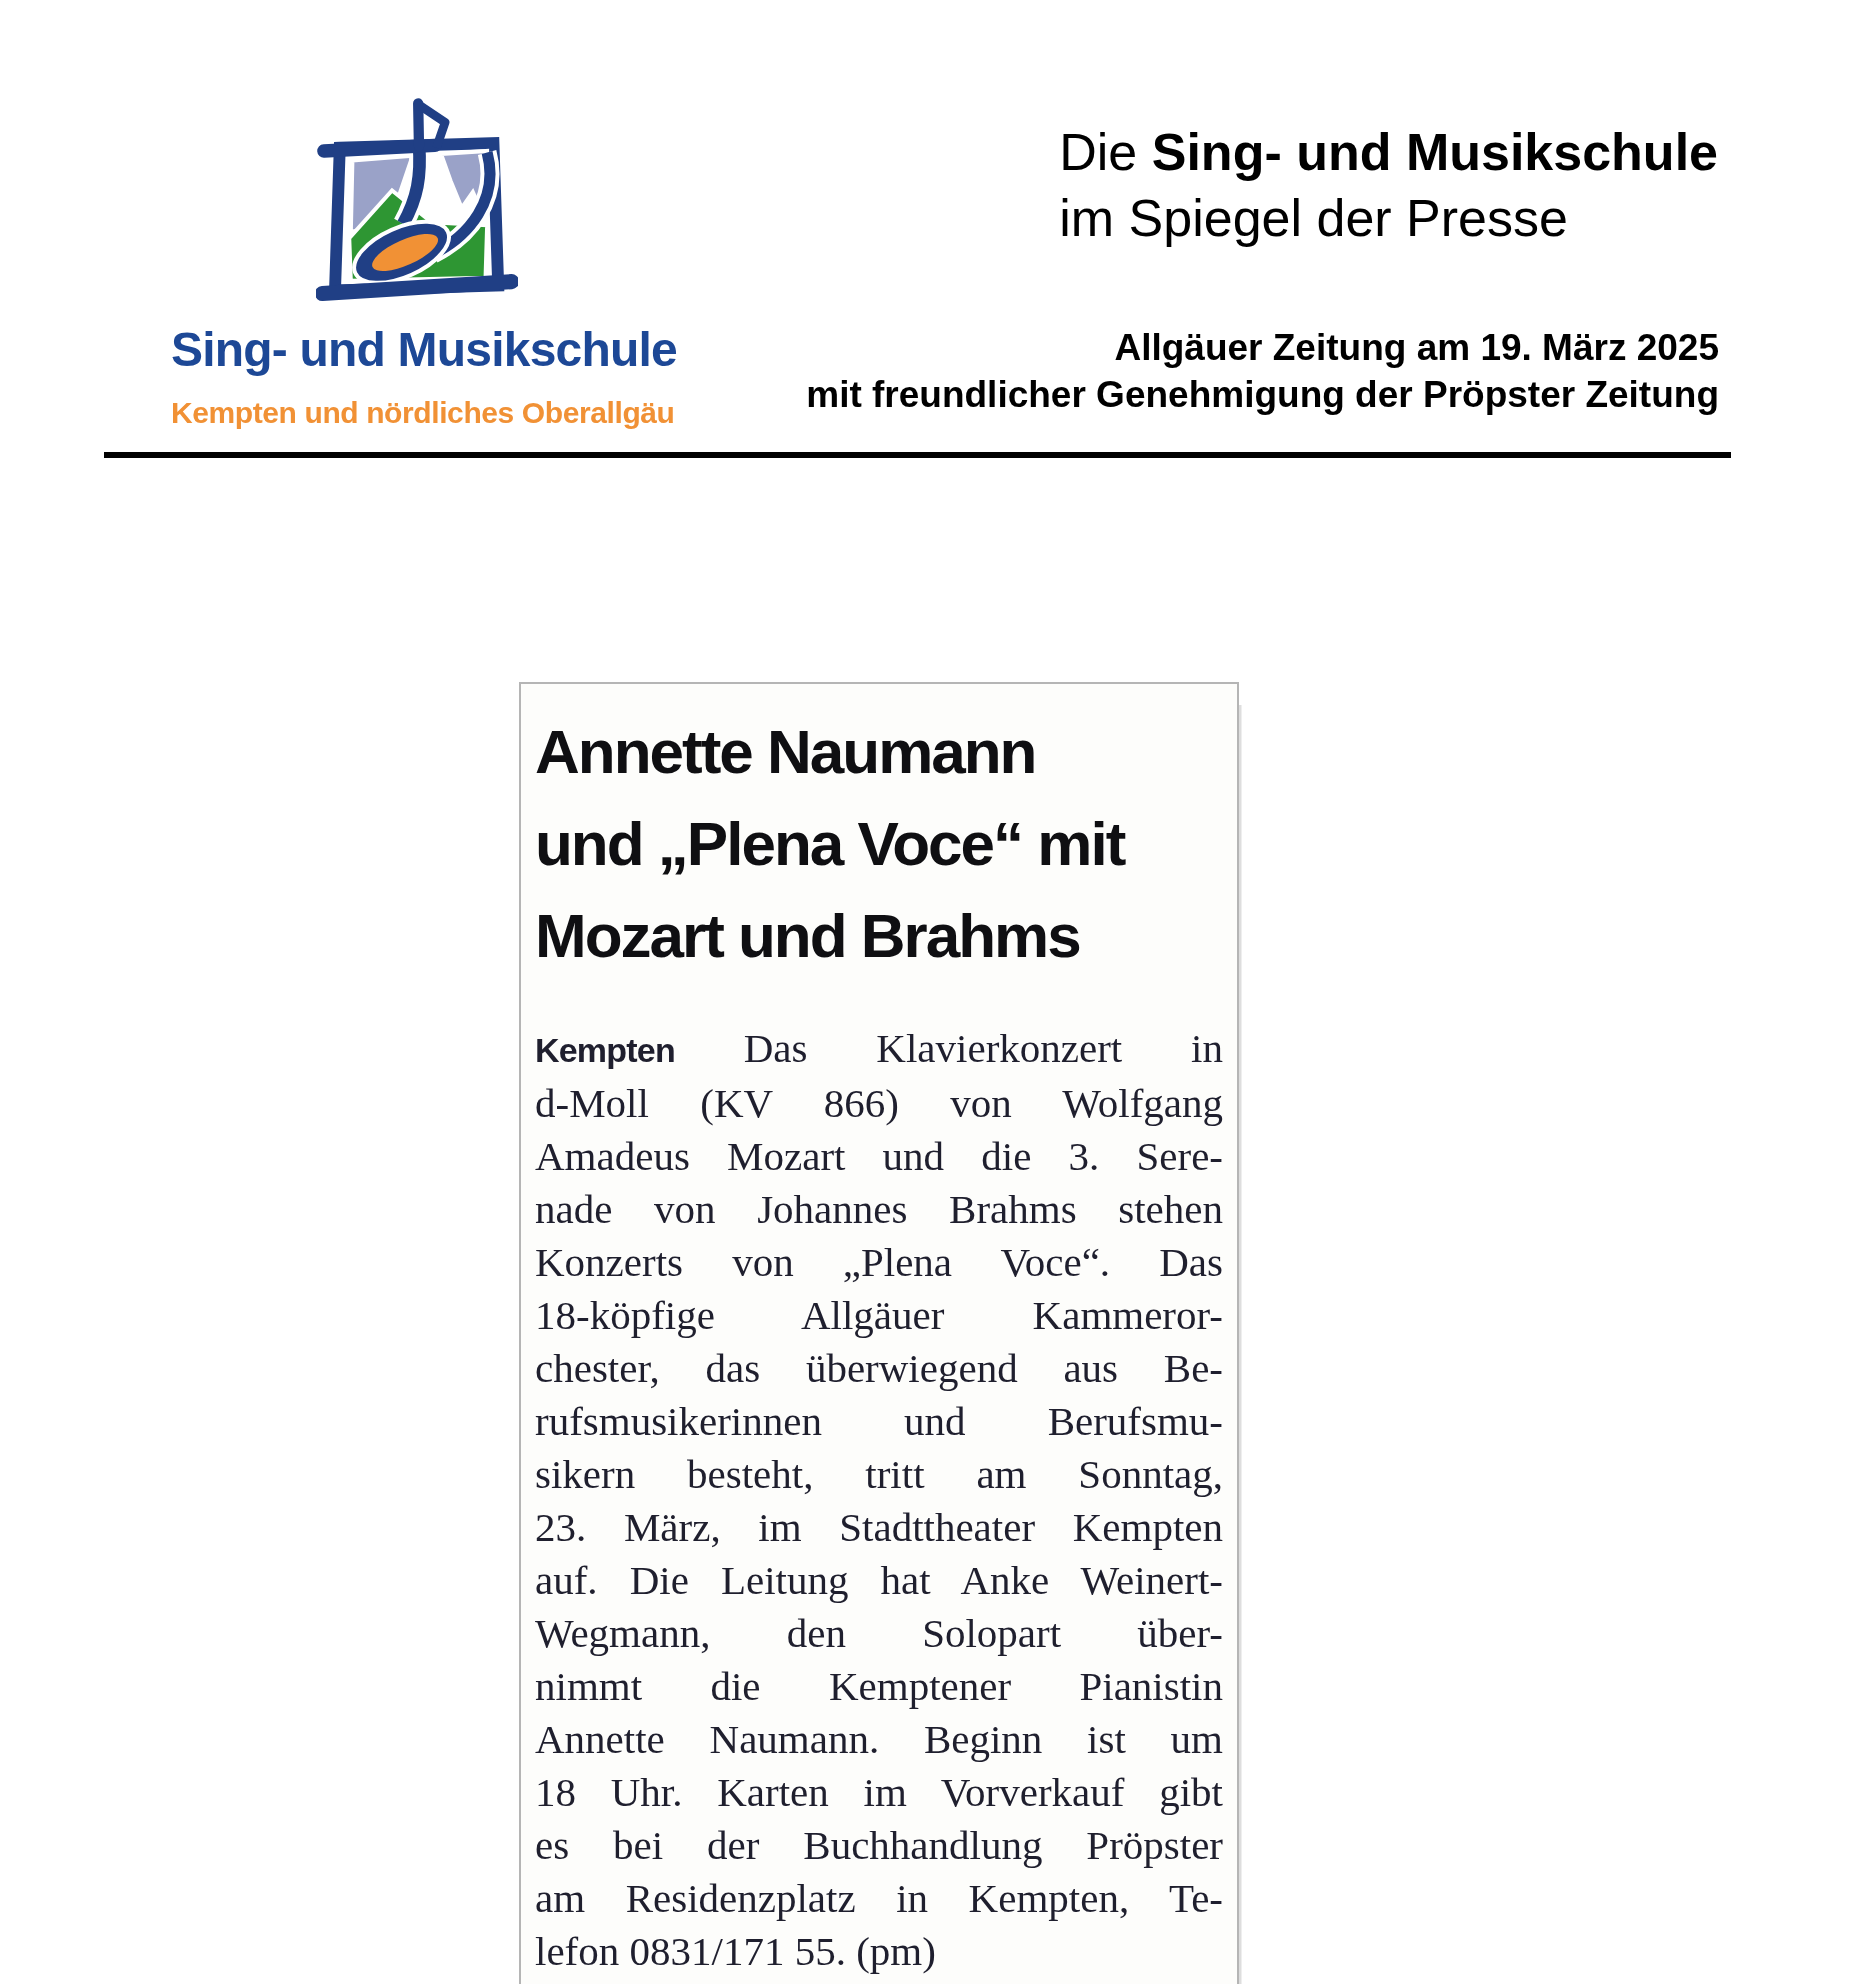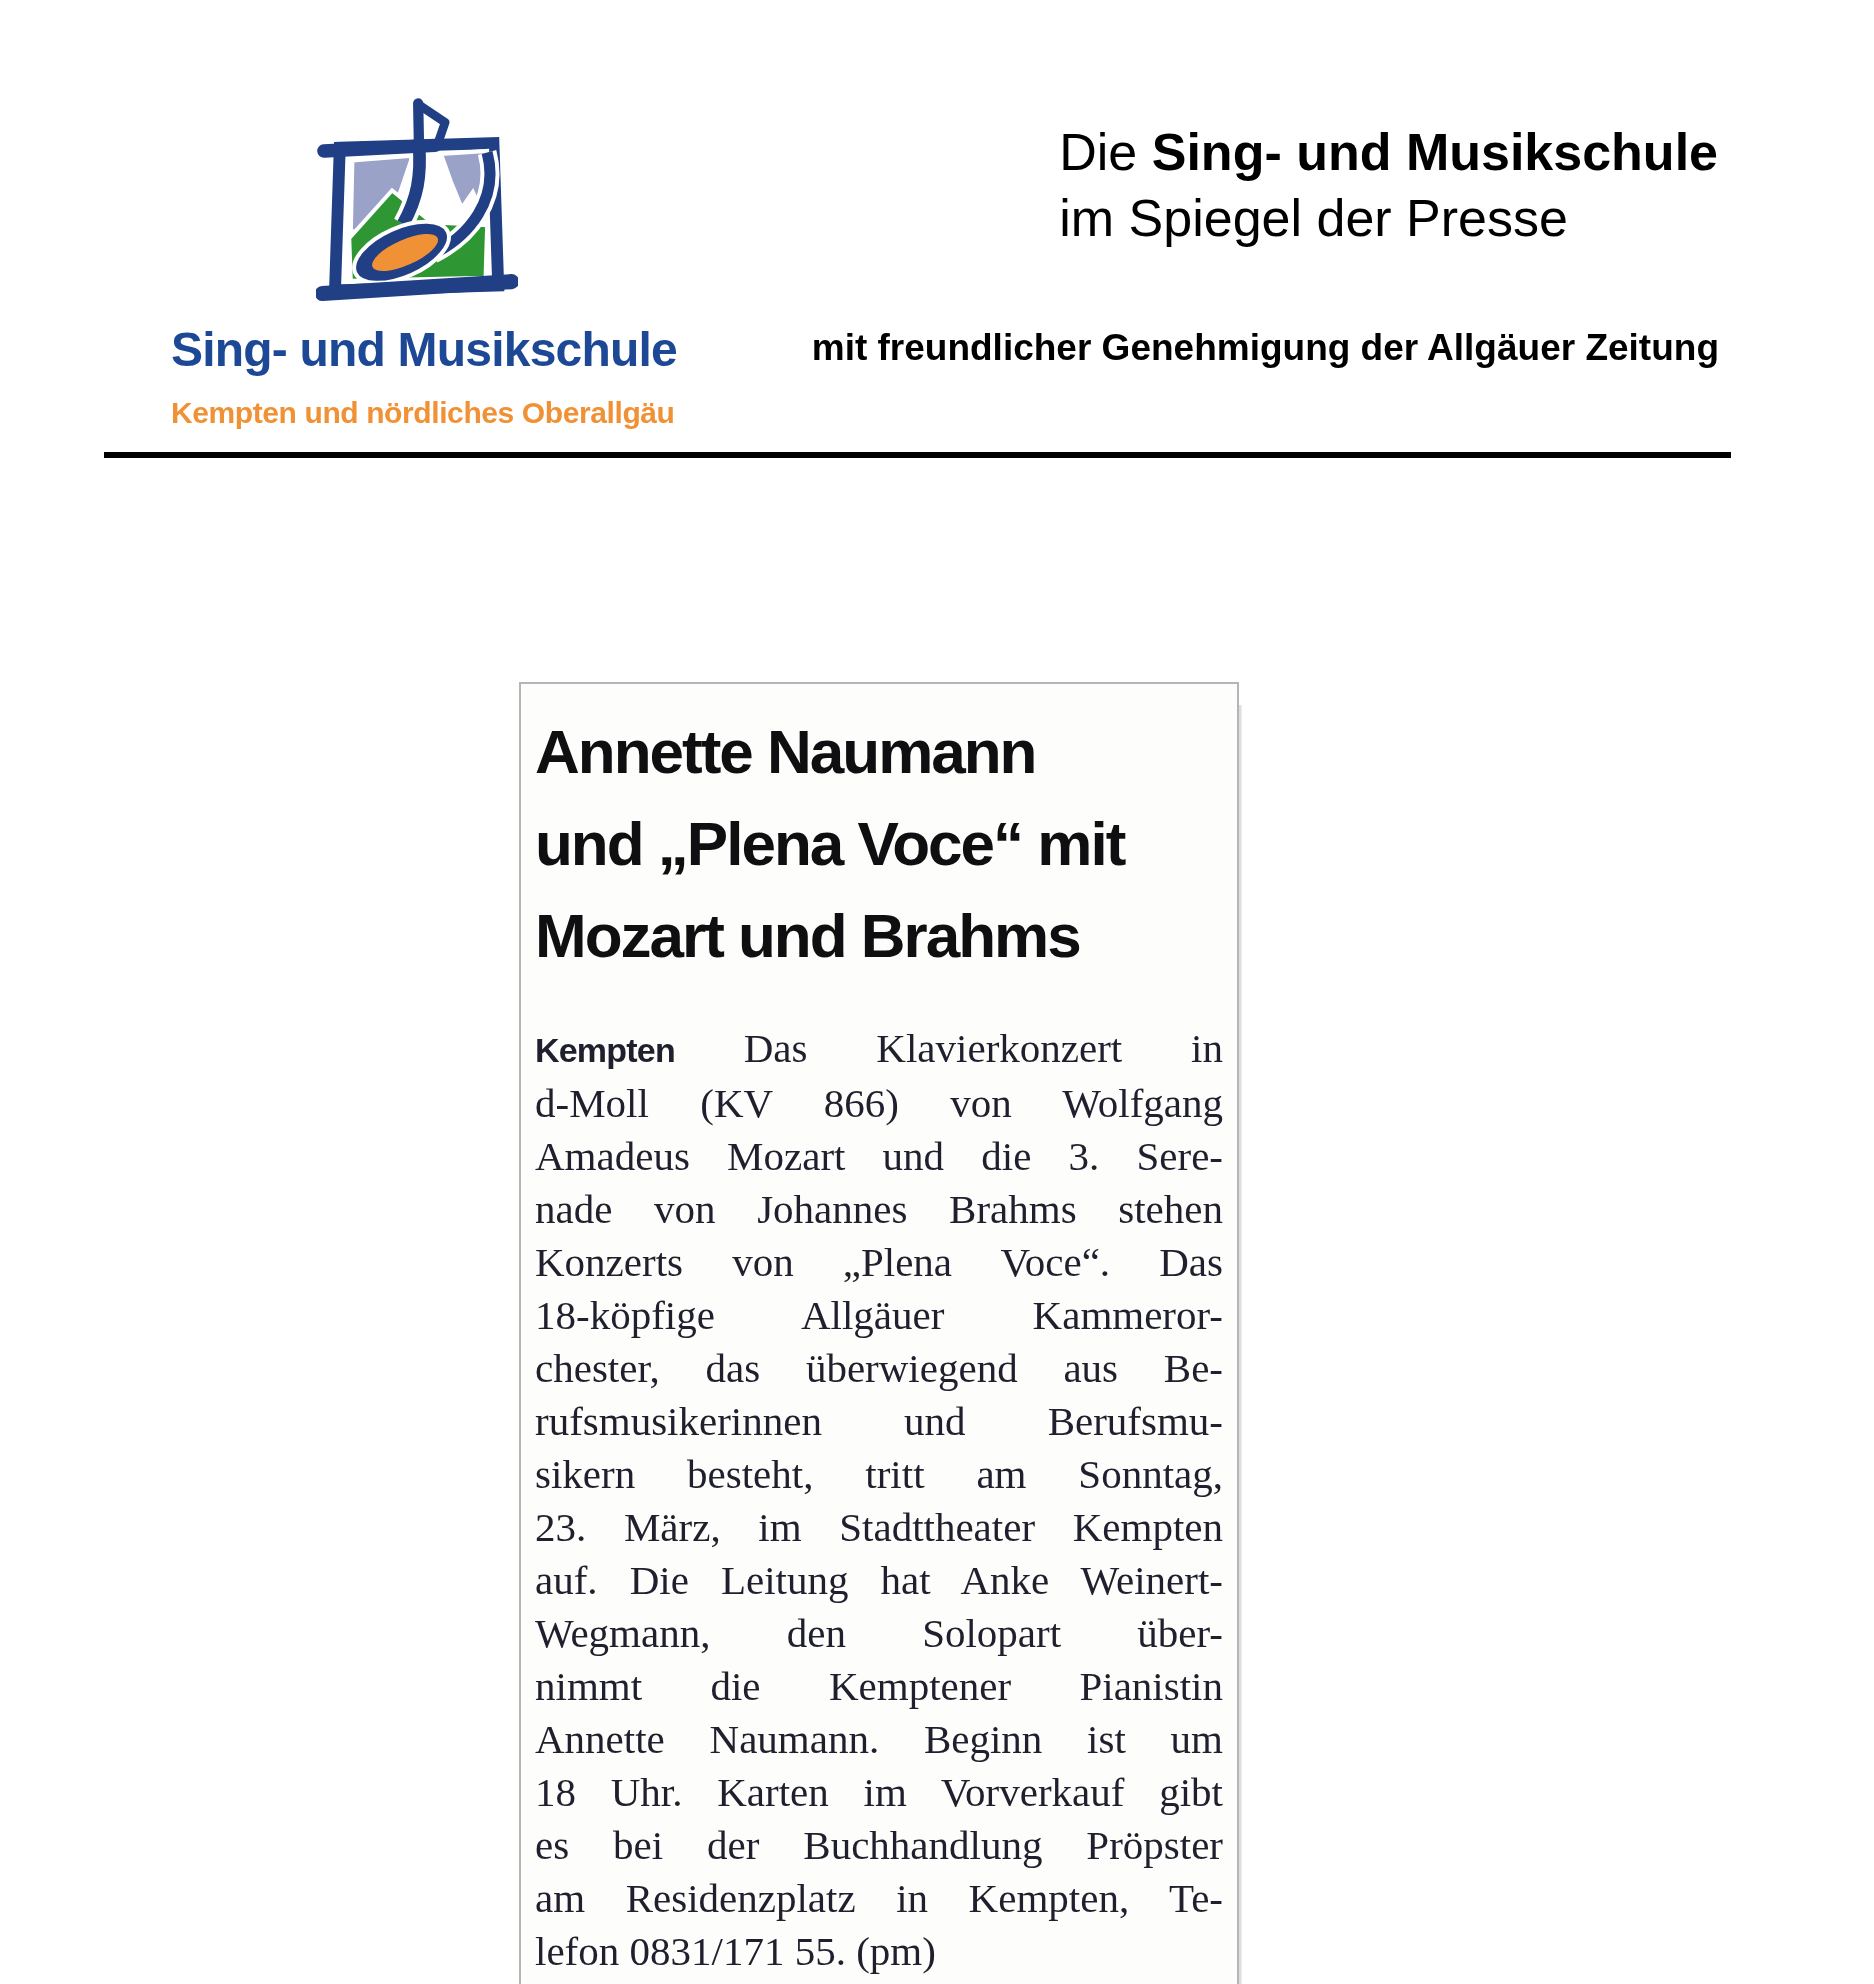--- a/index.html
+++ b/index.html
@@ -80,21 +80,22 @@
   <div class="logo-title">Sing- und Musikschule</div>
   <div class="logo-subtitle">Kempten und nördliches Oberallgäu</div>
 </div>
 
 <div class="header-title">
   <div><span>Die </span><span class="bold">Sing- und Musikschule</span></div>
   <div>im Spiegel der Presse</div>
 </div>
 
 <div class="header-source">
-  <div>mit freundlicher Genehmigung der Allgäuer Zeitung</div>
+  <div>Allgäuer Zeitung am 19. März 2025</div>
+  <div>mit freundlicher Genehmigung der Pröpster Zeitung</div>
 </div>
 
 <div class="top-rule"></div>
 
 <div class="clipping">
   <div class="headline">
       <div>Annette Naumann</div>
       <div>und „Plena Voce“ mit</div>
       <div>Mozart und Brahms</div>
     </div>

